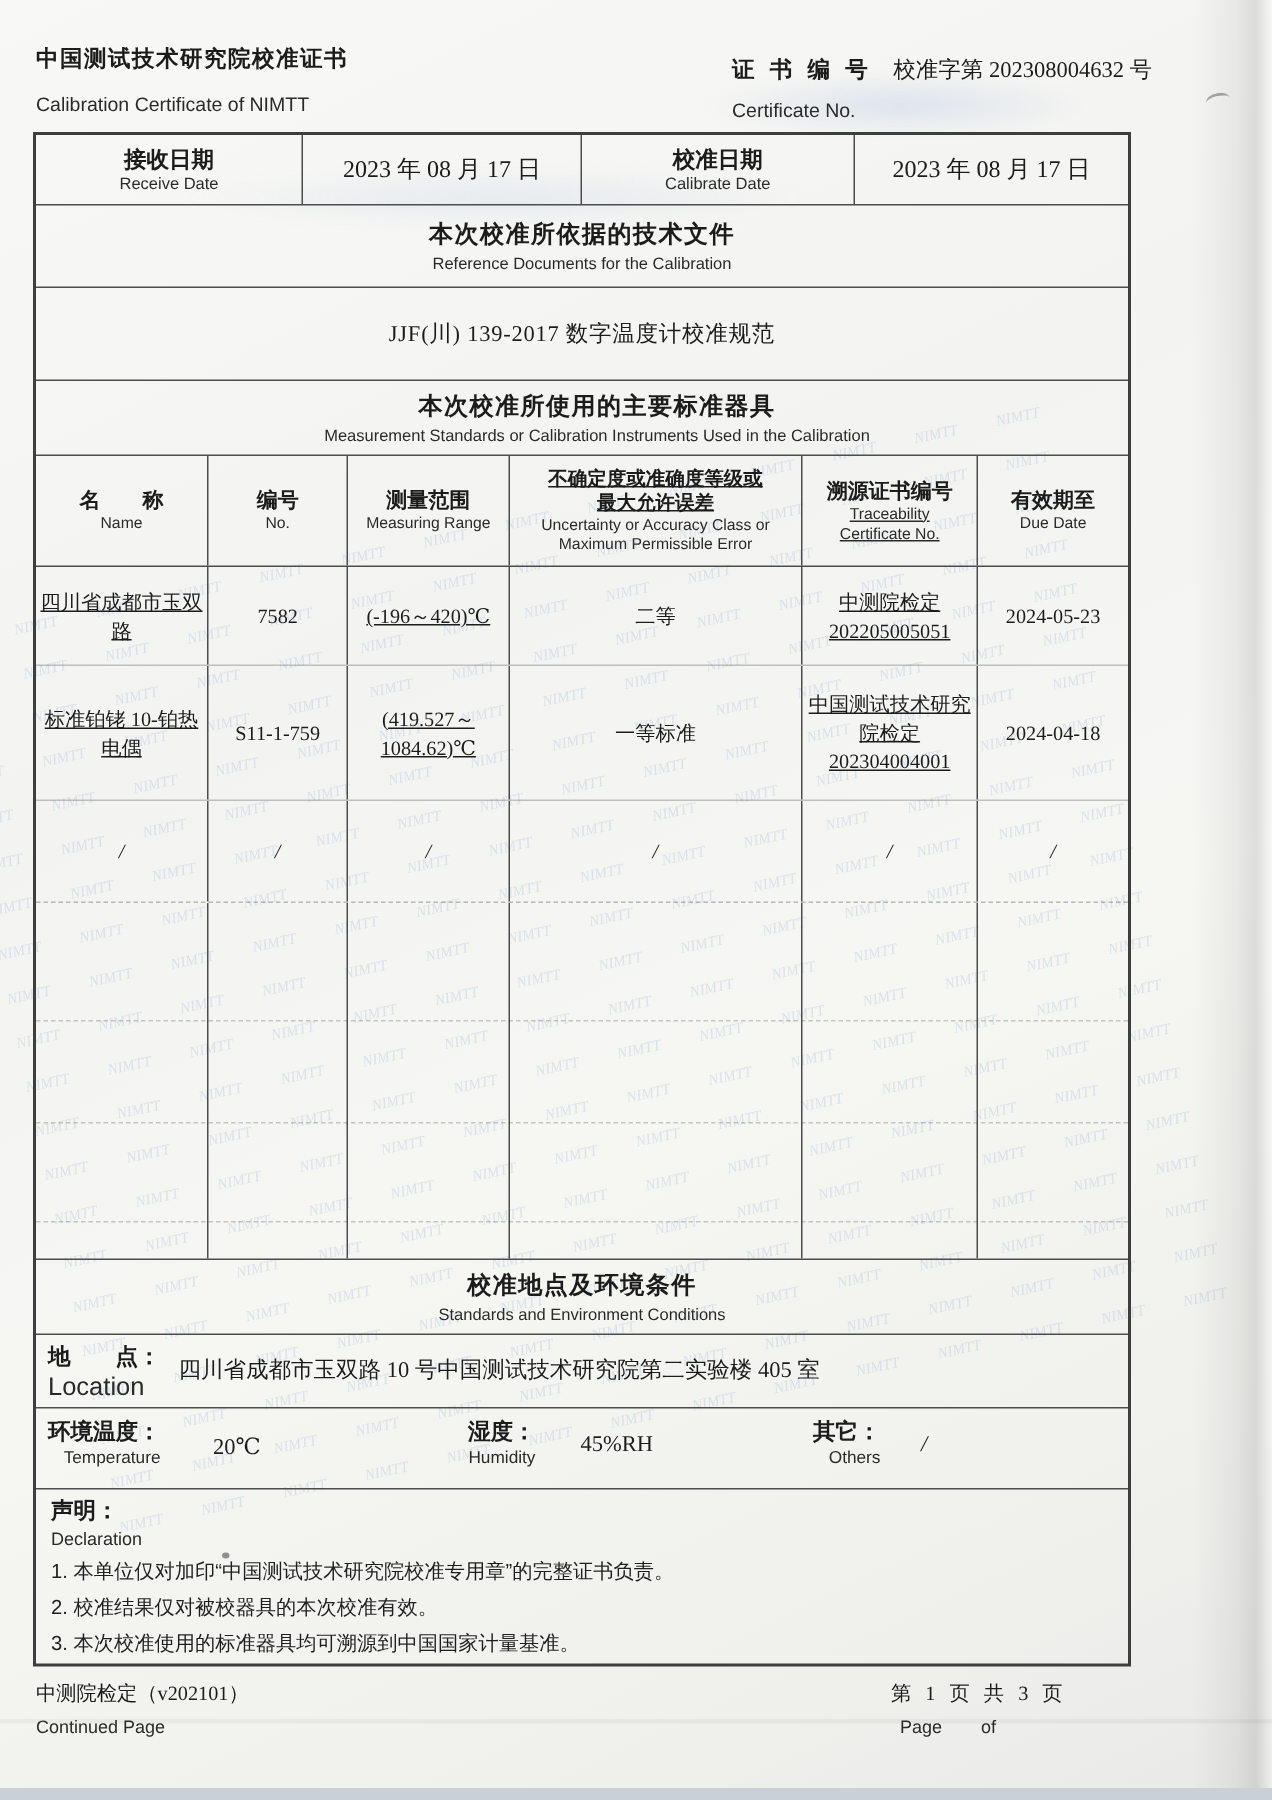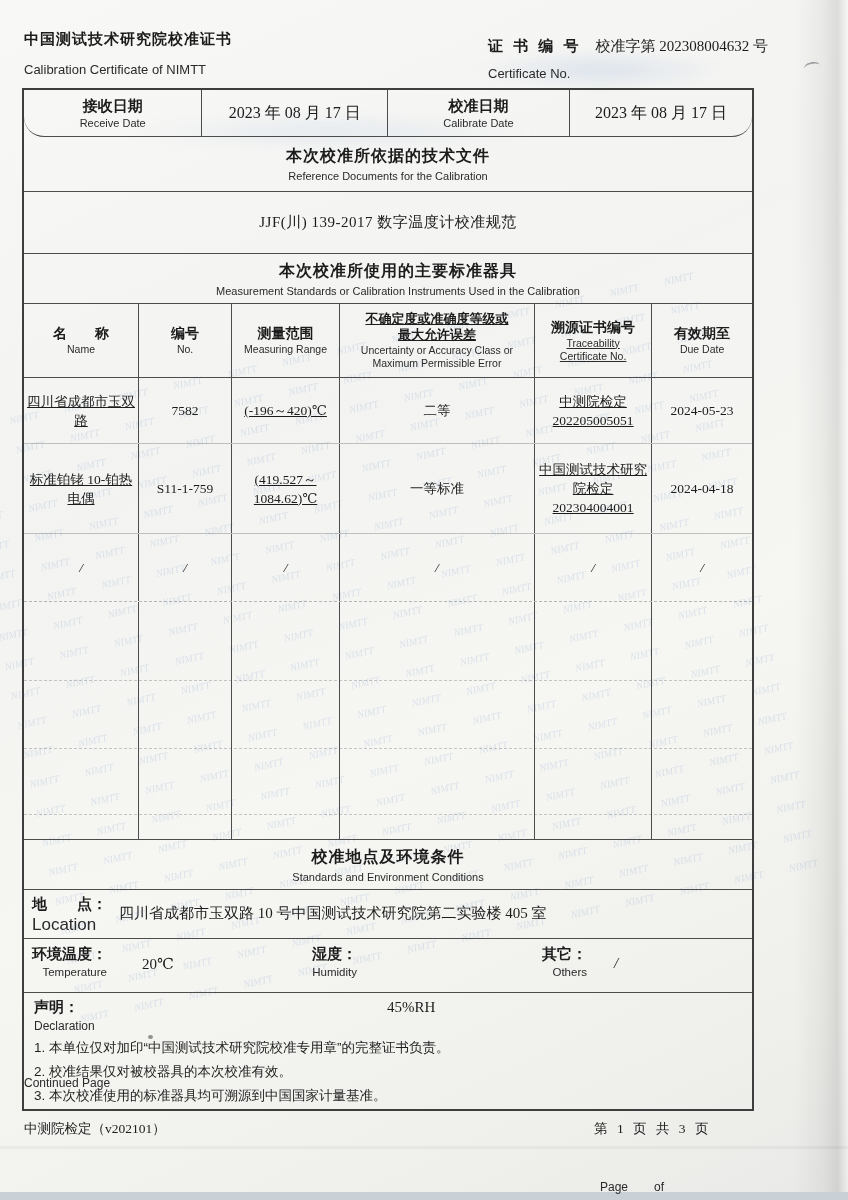--- a/index.html
+++ b/index.html
@@ -70,23 +70,23 @@
   .env-value{position:absolute;top:16px;font-size:15px;}
 
   
   .decl{padding:5px 10px 0 10px;box-sizing:border-box;}
   .decl-zh{font-size:15px;}
   .decl-en{font-size:12px;margin:2px 0 3px 0;}
   .decl-item{font-family:"Liberation Sans","DejaVu Sans",sans-serif;font-size:13.5px;line-height:24px;color:#1f1f1f;}
 
   
   .foot-left-zh{position:absolute;left:24px;top:1120px;font-size:13.5px;}
-  .foot-left-en{position:absolute;left:24px;top:1076px;font-size:12px;}
+  .foot-left-en{position:absolute;left:24px;top:1144px;font-size:12px;}
   .foot-right-zh{position:absolute;left:594px;top:1120px;font-size:13.5px;letter-spacing:3px;}
-  .foot-right-en{position:absolute;left:600px;top:1144px;font-size:12px;margin-top:36px;}
+  .foot-right-en{position:absolute;left:600px;top:1144px;font-size:12px;}
   .foot-right-en .of{margin-left:26px;}
 
   
   .watermark{
     position:absolute;left:10px;top:330px;width:780px;height:640px;z-index:1;
     transform:rotate(-12deg);overflow:hidden;
     font-family:"Liberation Serif","DejaVu Serif",serif;font-style:italic;
     font-size:10px;line-height:30px;word-spacing:24px;
     color:rgba(125,160,205,0.22);pointer-events:none;
   }
@@ -106,21 +106,21 @@
 
   <div class="hdr-title-zh zh-hei">中国测试技术研究院校准证书</div>
   <div class="hdr-title-en en">Calibration Certificate of NIMTT</div>
   <div class="hdr-cert">
     <span class="lbl zh-hei">证 书 编 号</span><span>校准字第 202308004632 号</span>
   </div>
   <div class="hdr-cert-en en">Certificate No.</div>
 
   <div class="cert-table">
 
-    <div class="row grid4" style="height:47px;border-radius:20px;">
+    <div class="row grid4" style="height:47px;">
       <div class="cell">
         <div class="zh zh-hei">接收日期</div>
         <div class="sub en">Receive Date</div>
       </div>
       <div class="cell" style="font-size:16px;">2023 年 08 月 17 日</div>
       <div class="cell">
         <div class="zh zh-hei">校准日期</div>
         <div class="sub en">Calibrate Date</div>
       </div>
       <div class="cell lastc" style="font-size:16px;">2023 年 08 月 17 日</div>
@@ -227,21 +227,21 @@
     <div class="row" style="height:54px;text-align:right;">
       <div class="env-label" style="left:8px;">
         <div class="zh zh-hei">环境温度：</div>
         <div class="sub en">Temperature</div>
       </div>
       <div class="env-value" style="left:118px;">20℃</div>
       <div class="env-label" style="left:288px;">
         <div class="zh zh-hei">湿度：</div>
         <div class="sub en">Humidity</div>
       </div>
-      <div class="env-value" style="left:363px;margin-top:44px;">45%RH</div>
+      <div class="env-value" style="left:363px;">45%RH</div>
       <div class="env-label" style="left:518px;">
         <div class="zh zh-hei">其它：</div>
         <div class="sub en">Others</div>
       </div>
       <div class="env-value" style="left:590px;font-style:italic;">/</div>
     </div>
 
     <div class="row last decl" style="height:116px;">
       <div class="decl-zh zh-hei">声明：</div>
       <div class="decl-en en">Declaration</div>

